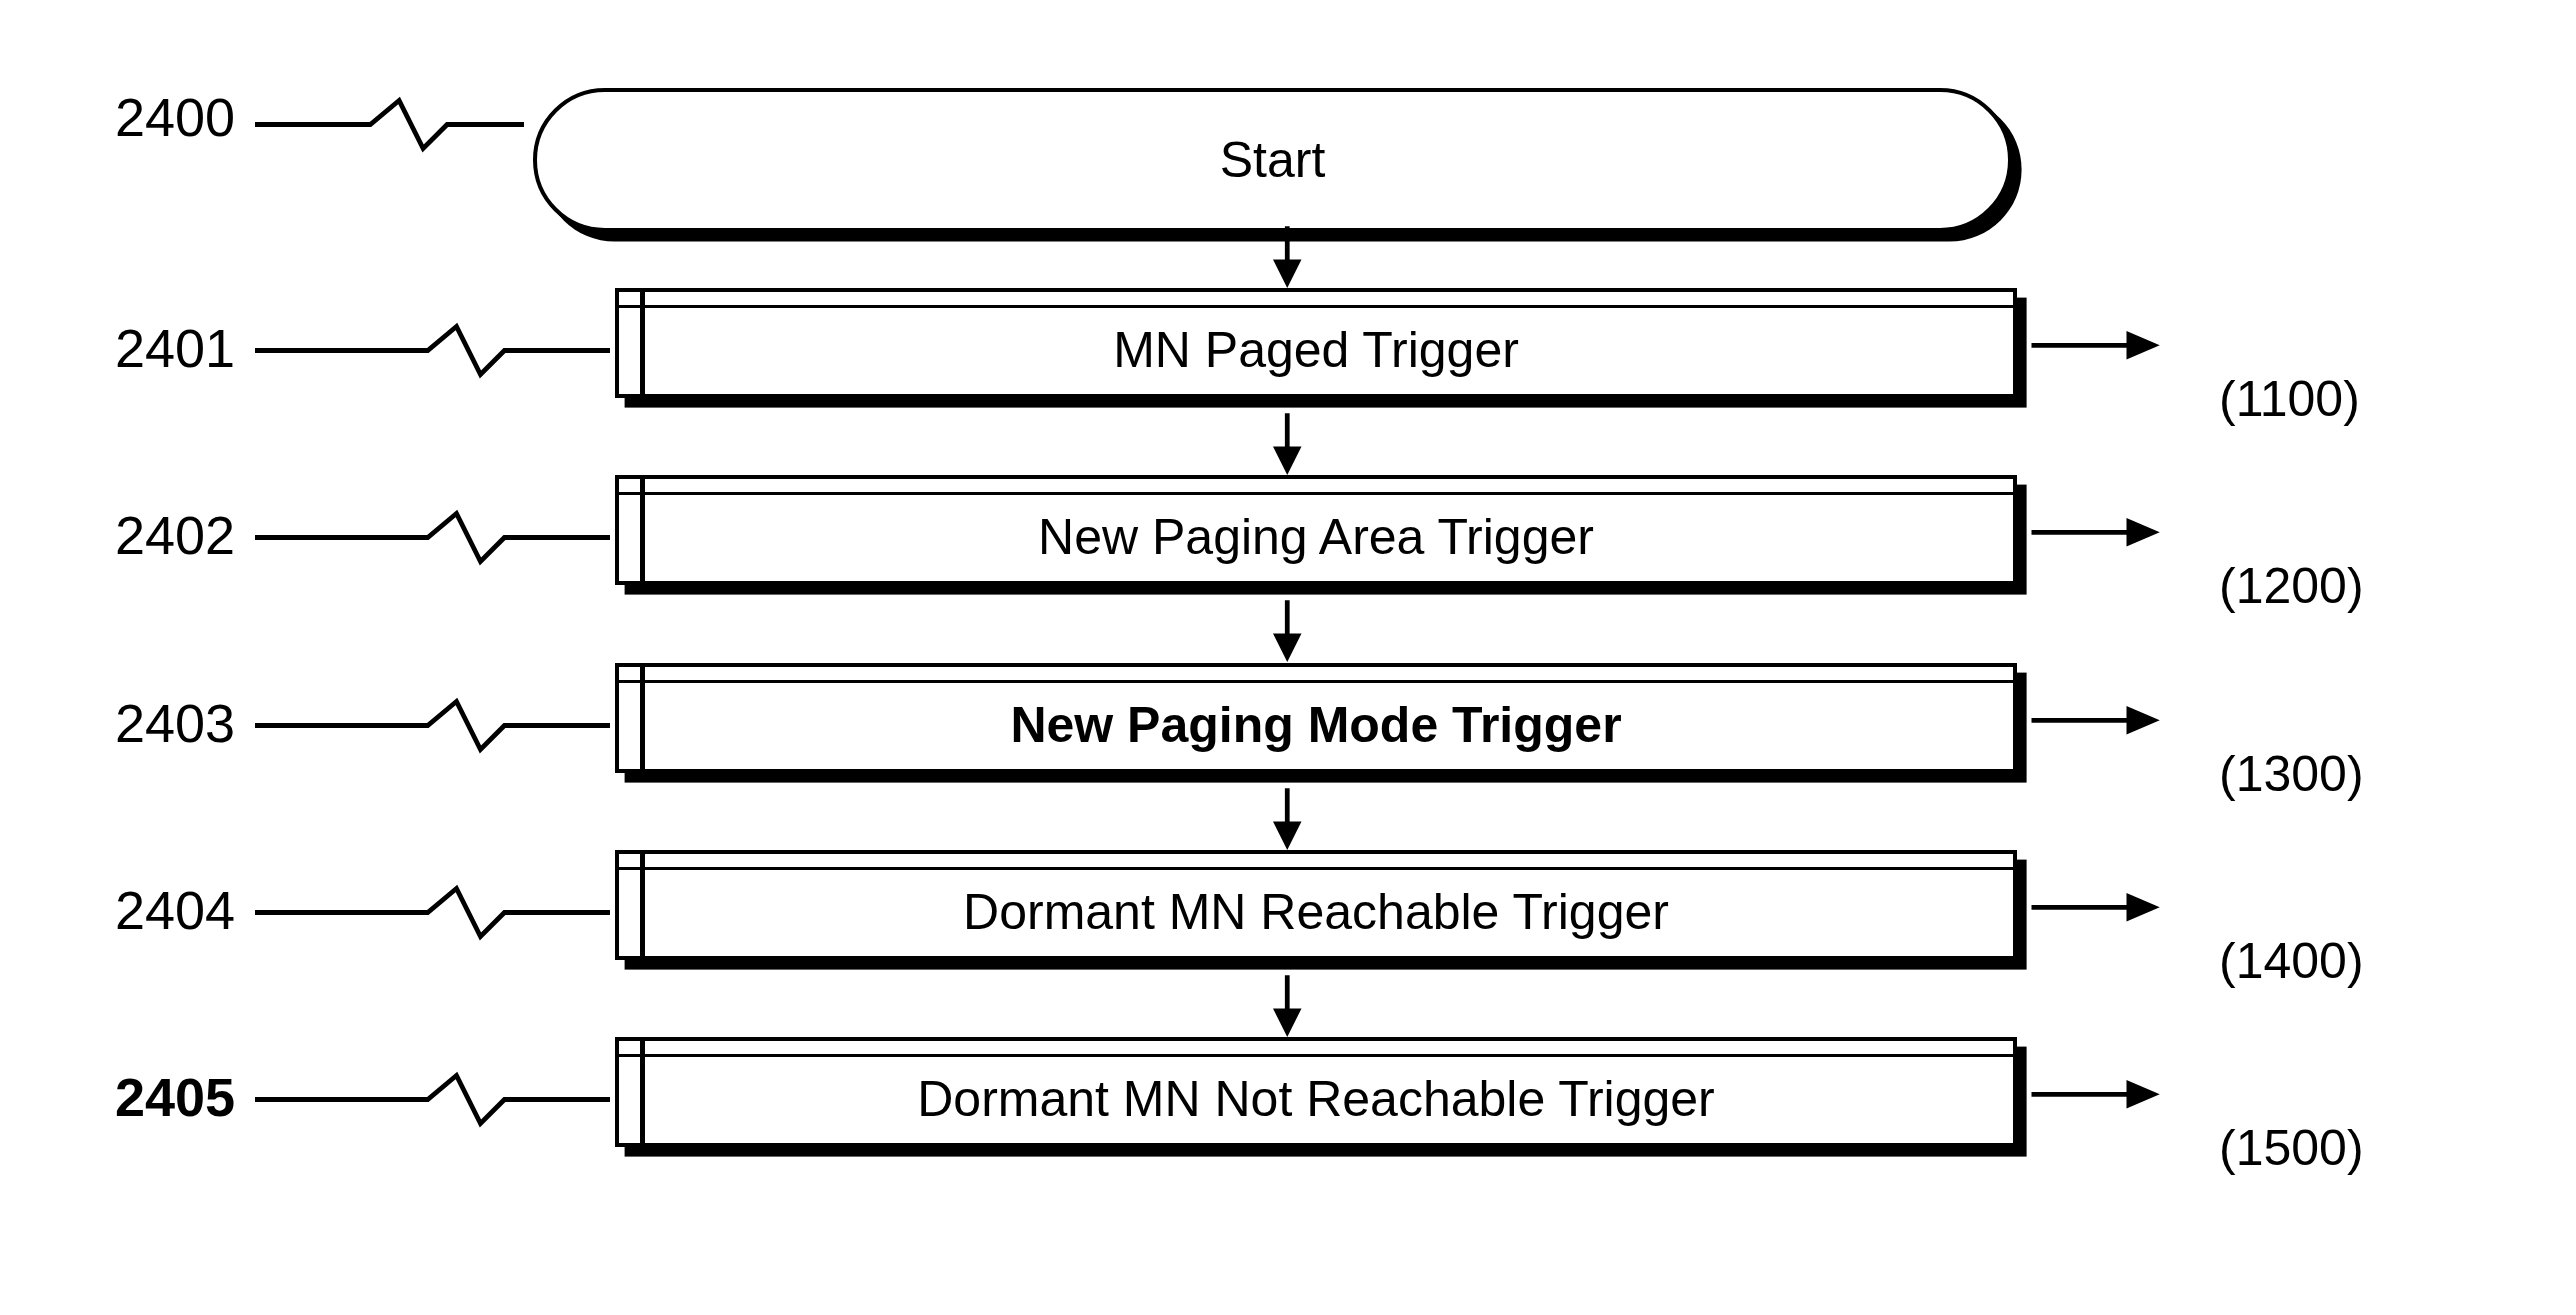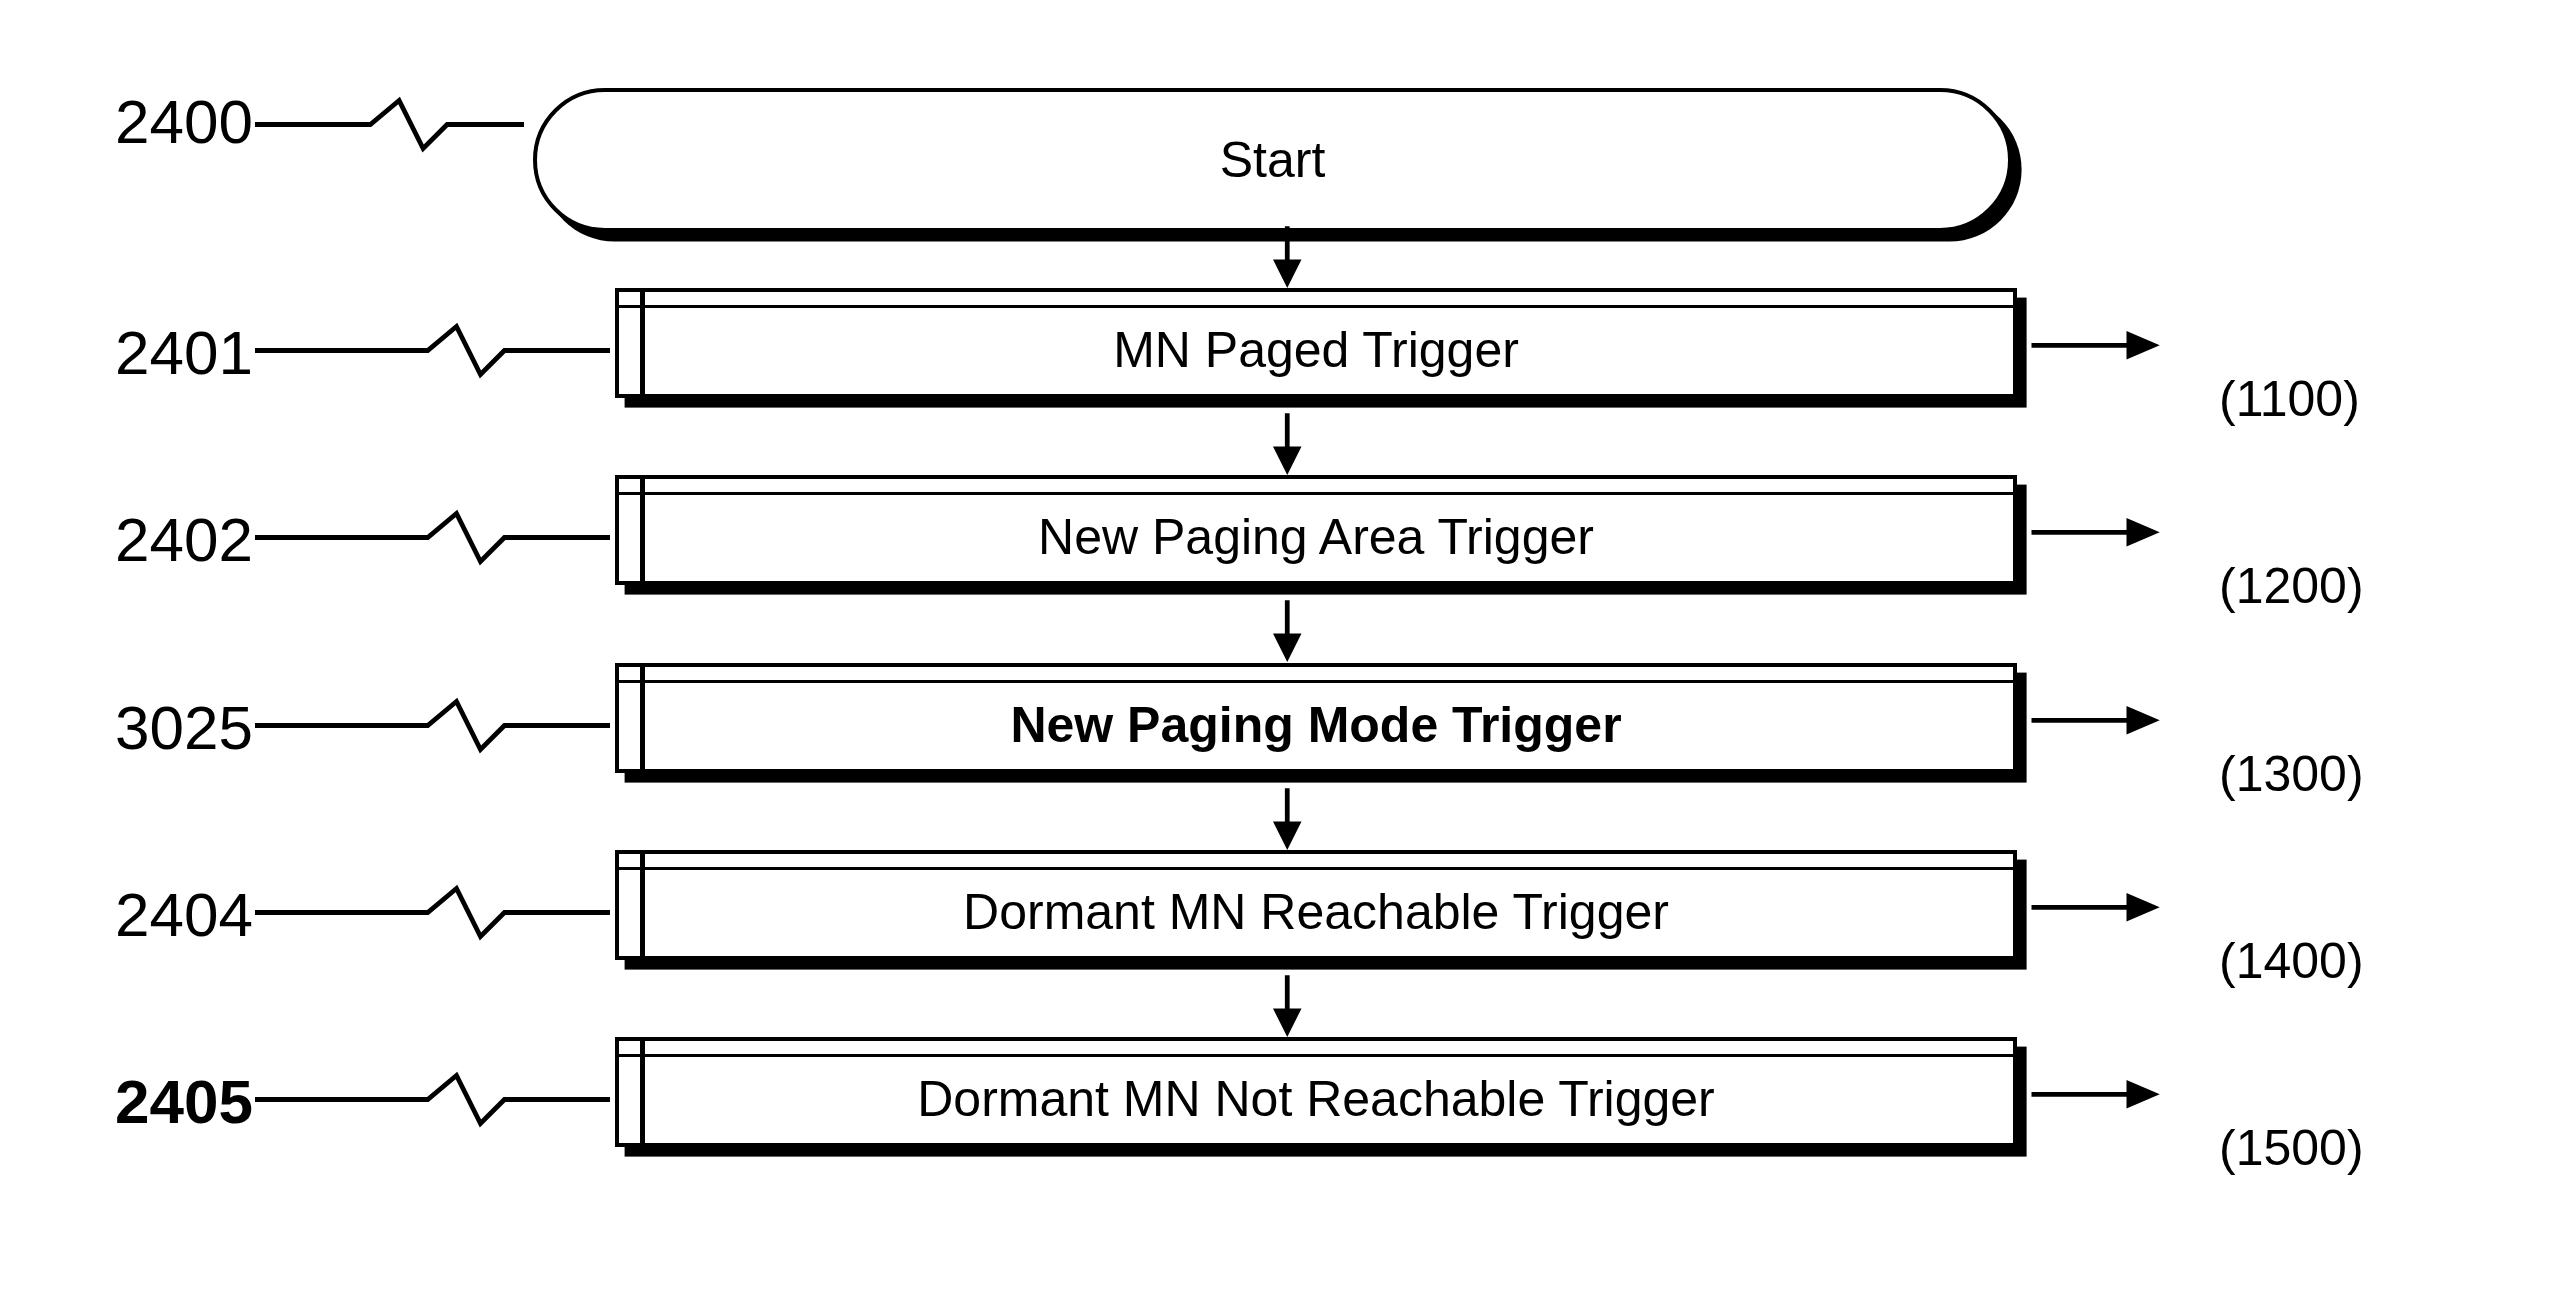--- a/index.html
+++ b/index.html
@@ -10,21 +10,21 @@
     height: 1316px;
     position: relative;
   }
   .row {
     position: absolute;
     left: 0;
     width: 2576px;
   }
   .left-label {
     position: absolute;
-    font-size: 62px;
+    font-size: 54px;
     color: #000;
   }
   .right-label {
     position: absolute;
     font-size: 50px;
     color: #000;
   }
   
   .zigzag {
     position: absolute;
@@ -175,21 +175,21 @@
 </div>
 
 <div class="arrow-down" style="left:1273px; top:600px;">
   <svg width="38" height="67" viewBox="0 0 40 70">
       <line x1="15" y1="0" x2="15" y2="40"></line>
       <polygon points="15,65 0,35 30,35"></polygon>
     </svg>
 </div>
 
 <div class="row" style="top:663px;">
-  <span class="left-label" style="left:115px; top:29px;">3025</span>
+  <span class="left-label" style="left:115px; top:29px;">2403</span>
   <div class="zigzag" style="left:255px; top:24px; width:355px;">
     <svg viewBox="0 0 370 60">
         <path d="M0 30 H180 L210 5 L235 55 L260 30 H370"></path>
       </svg>
   </div>
   <div class="process" style="left:615px; top:0; width:1402px; height:110px;font-weight:bold;">
     <div class="label">New Paging Mode Trigger</div>
   </div>
   <div class="arrow-right" style="left:2031px; top:43px;">
     <svg width="134" height="38" viewBox="0 0 140 40">

